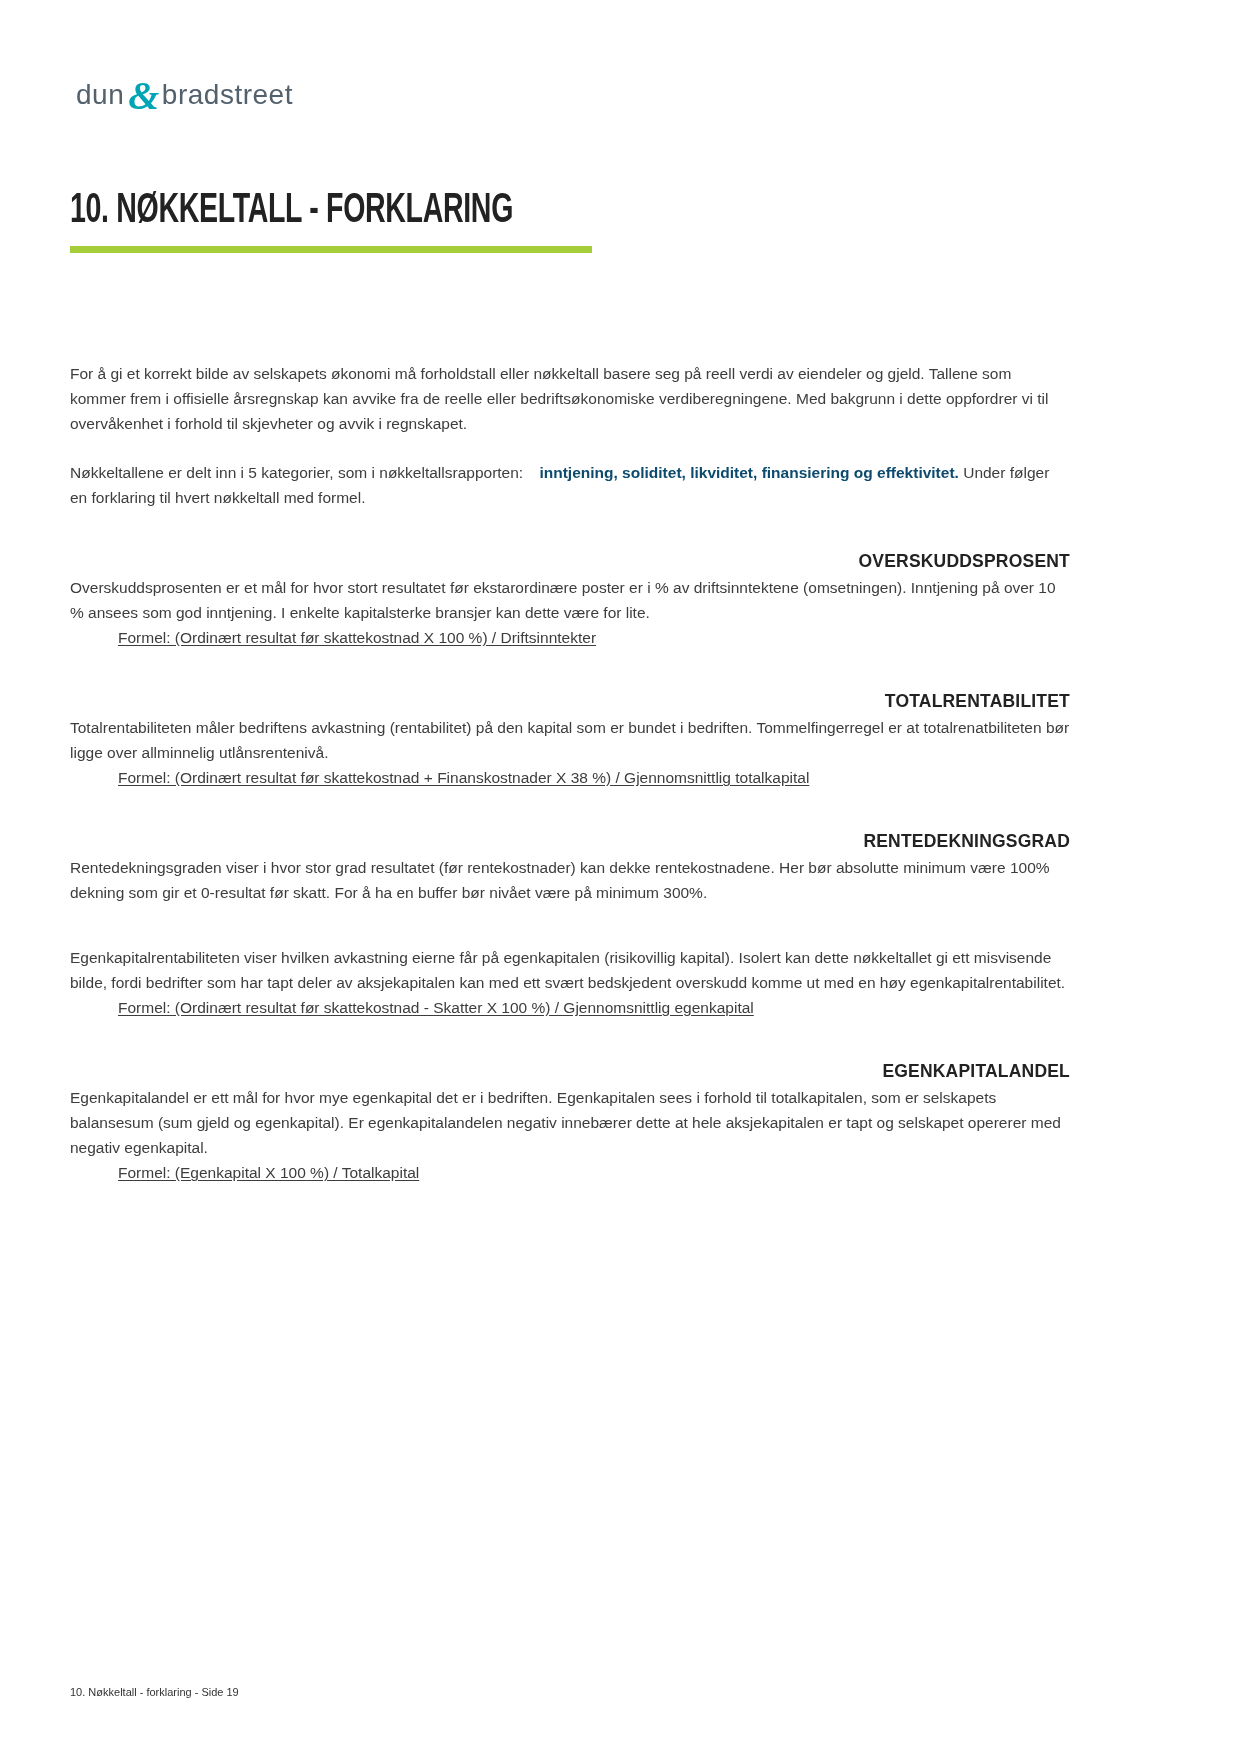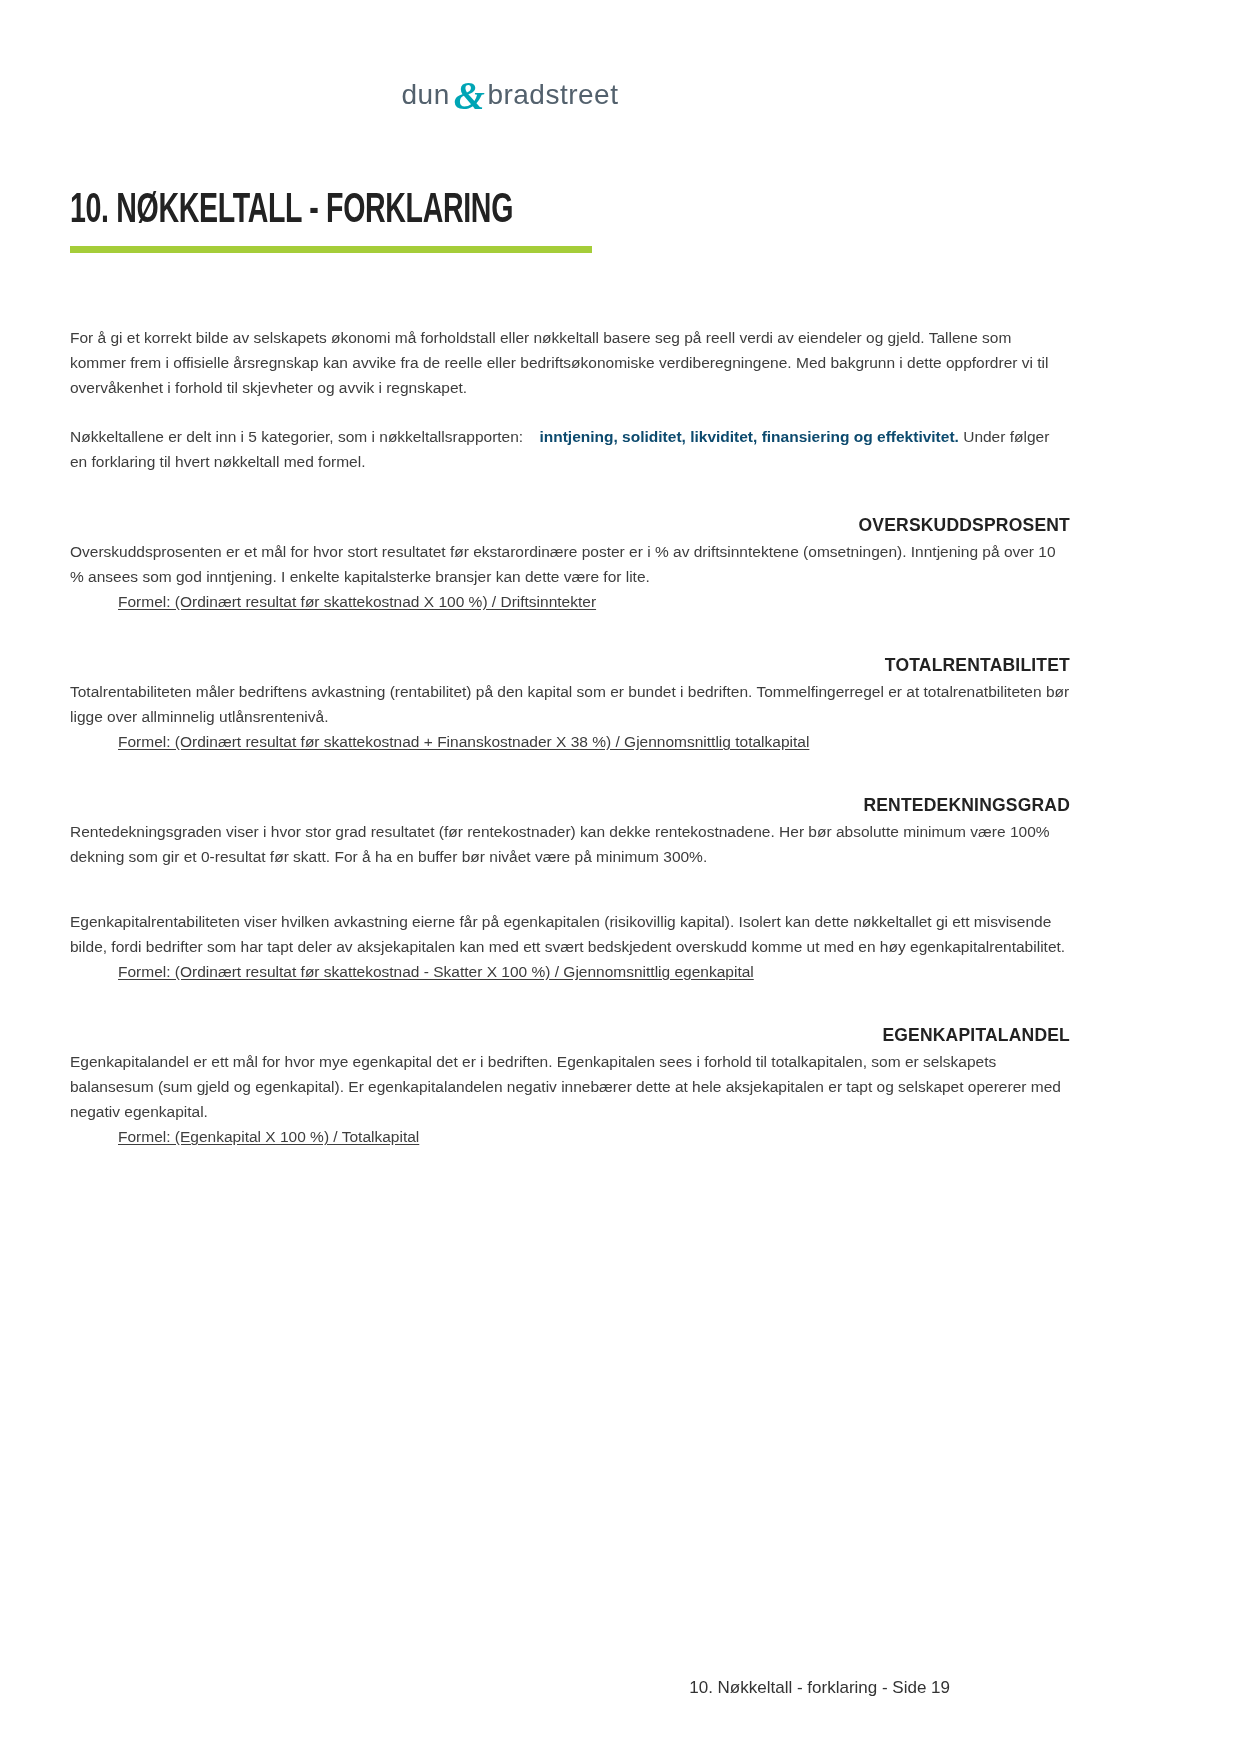--- a/index.html
+++ b/index.html
@@ -17,23 +17,23 @@
     height: 1754px;
     background: #ffffff;
     overflow: hidden;
   }
   .content { padding: 14px 70px; }
 
   
   .logo {
     position: absolute;
     top: 72px;
-    left: 70px;
+    left: 76px;
     width: 880px;
-    text-align: center;
+    text-align: left;
     white-space: nowrap;
     font-size: 28px;
     font-weight: 400;
     letter-spacing: 0.5px;
     color: var(--logo-slate, #53616d);
   }
   .logo-amp {
     font-family: "Liberation Serif", serif;
     font-style: italic;
     font-weight: 700;
@@ -63,21 +63,21 @@
     background: var(--accent, #a5cd39);
   }
 
   
   .para {
     width: 1000px;
     margin: 0;
     font-size: 15.5px;
     line-height: 25px;
   }
-  .para-1 { margin-top: 72px; }
+  .para-1 { margin-top: 108px; }
   .para-2 { margin-top: 24px; }
   .para strong { font-weight: 700; color: #0c4a6e; margin-left: 12px; }
 
   
   .kpi-section {
     width: 1000px;
     margin-top: 40px;
     font-size: 15.5px;
     line-height: 25px;
   }
@@ -96,22 +96,22 @@
     text-underline-offset: 2px;
     margin-left: 48px;
   }
 
   
   .footer {
     position: absolute;
     left: 70px;
     bottom: 56px;
     width: 880px;
-    text-align: right;
-    font-size: 17px;
+    text-align: left;
+    font-size: 11px;
     color: #333333;
   }
 </style>
 </head>
 <body>
 
 <div class="page">
 
   <div class="logo">
     <span class="logo-dun">dun</span><span class="logo-amp">&amp;</span><span class="logo-bradstreet">bradstreet</span>

